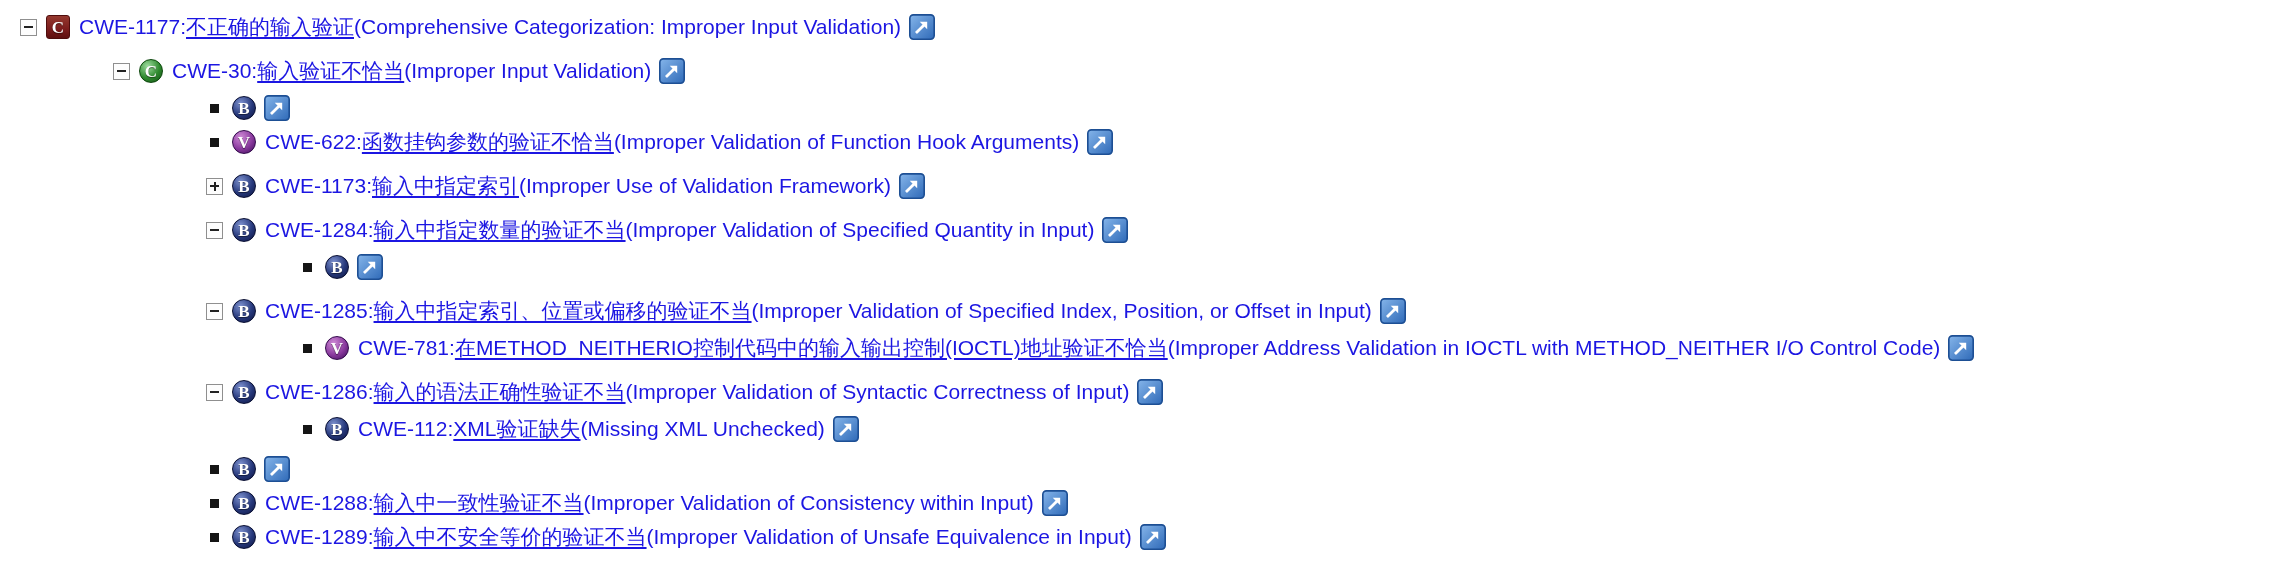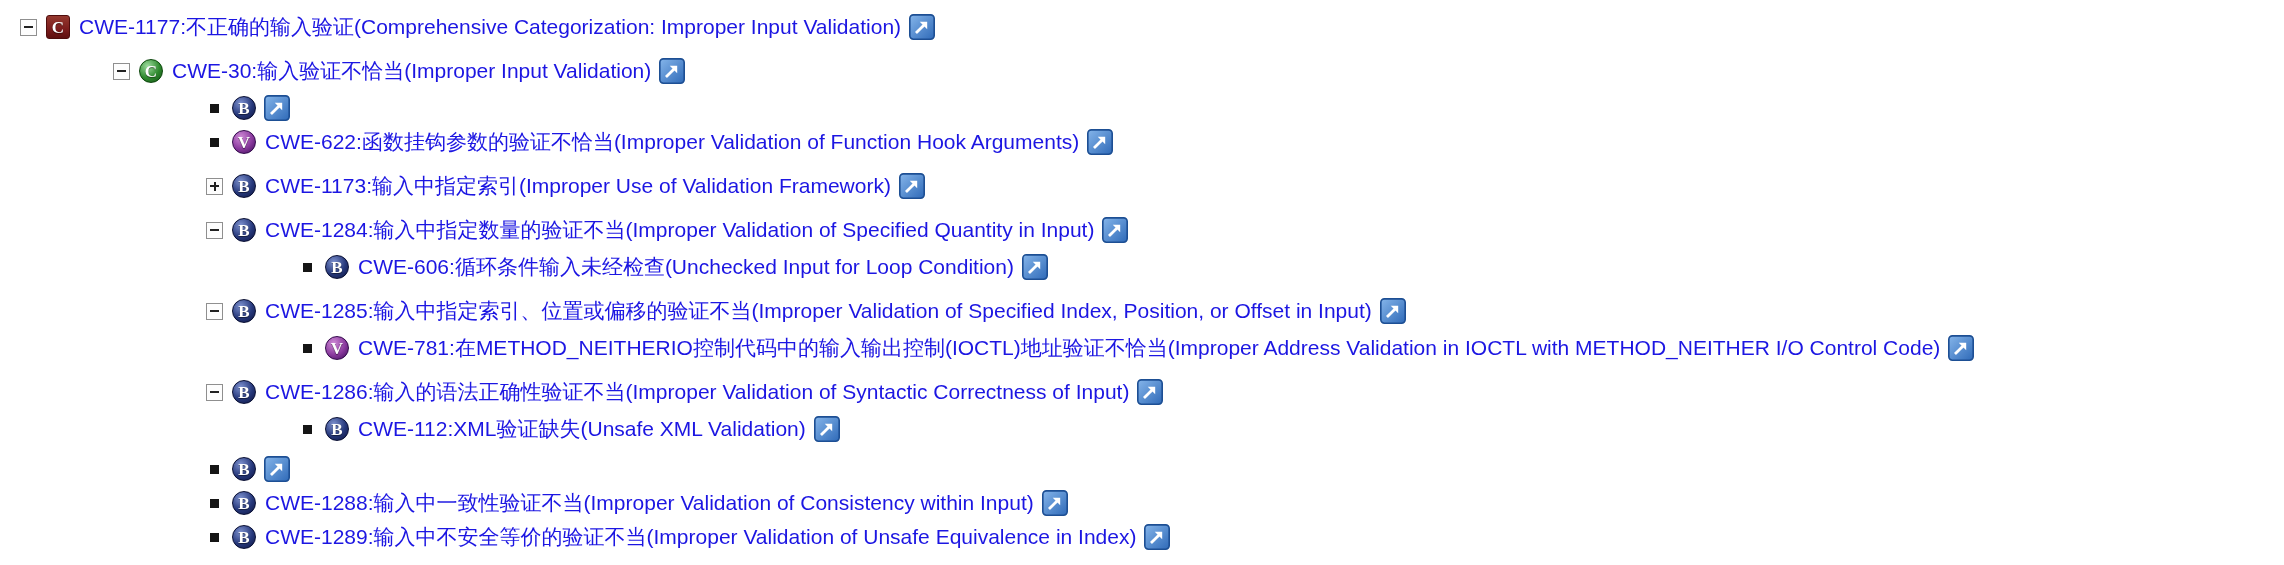--- a/index.html
+++ b/index.html
@@ -35,21 +35,21 @@
     background:linear-gradient(180deg,#95392f 0%,var(--badge-category) 60%,#5e1010 100%);}
   .badge.class{border-radius:50%;border:1px solid #0c470c;
     background:radial-gradient(circle at 35% 28%,#9edc9e 0%,var(--badge-class) 55%,#134f13 100%);}
   .badge.base{border-radius:50%;border:1px solid #090f33;
     background:radial-gradient(circle at 35% 28%,#7e92cf 0%,var(--badge-base) 55%,#0b123c 100%);}
   .badge.variant{border-radius:50%;border:1px solid #320a4b;
     background:radial-gradient(circle at 35% 28%,#cf8ad6 0%,var(--badge-variant) 55%,#3c0a57 100%);}
 
   
   a.cwe{color:var(--link-blue);text-decoration:none;cursor:pointer;}
-  a.cwe .zh{text-decoration-thickness:1.5px;text-underline-offset:3px;}
+  a.cwe .zh{text-decoration:underline;text-decoration-thickness:1.5px;text-underline-offset:3px;}
 
   
   .ext{flex:none;display:inline-flex;cursor:pointer;margin-left:-1px;}
   .ext svg{width:26px;height:26px;display:block;}
   .ext-bg{fill:url(#extGrad);stroke:var(--ext-border);stroke-width:1;}
   .ext-shaft{stroke:#fff;stroke-width:1.7;fill:none;}
   .ext-head{fill:#fff;}
 </style>
 </head>
 <body>
@@ -131,21 +131,20 @@
       <svg viewBox="0 0 16 16" aria-hidden="true">
         <rect class="ext-bg" x="0.5" y="0.5" width="15" height="15" rx="2.2"></rect>
         <path class="ext-shaft" d="M4.3 11.7 L9.6 6.4"></path>
         <path class="ext-head" d="M6.6 4.8 H11.2 V9.4 Z"></path>
       </svg>
     </span>
   </div>
     <div class="row lv3 mt3">
     <span class="marker bullet"></span>
     <span class="badge base">B</span>
-    <a class="cwe"><span class="id">CWE-606</span><span class="sep">:</span><span class="zh">循环条件输入未经检查</span><span class="en">(Unchecked Input for Loop Condition)</span></a>
     <span class="ext">
       <svg viewBox="0 0 16 16" aria-hidden="true">
         <rect class="ext-bg" x="0.5" y="0.5" width="15" height="15" rx="2.2"></rect>
         <path class="ext-shaft" d="M4.3 11.7 L9.6 6.4"></path>
         <path class="ext-head" d="M6.6 4.8 H11.2 V9.4 Z"></path>
       </svg>
     </span>
   </div>
     <div class="row lv2 mt10">
     <span class="marker box"></span>
@@ -179,21 +178,21 @@
       <svg viewBox="0 0 16 16" aria-hidden="true">
         <rect class="ext-bg" x="0.5" y="0.5" width="15" height="15" rx="2.2"></rect>
         <path class="ext-shaft" d="M4.3 11.7 L9.6 6.4"></path>
         <path class="ext-head" d="M6.6 4.8 H11.2 V9.4 Z"></path>
       </svg>
     </span>
   </div>
     <div class="row lv3 mt3">
     <span class="marker bullet"></span>
     <span class="badge base">B</span>
-    <a class="cwe"><span class="id">CWE-112</span><span class="sep">:</span><span class="zh">XML验证缺失</span><span class="en">(Unsafe XML Validation)</span></a>
+    <a class="cwe"><span class="id">CWE-112</span><span class="sep">:</span><span class="zh">XML验证缺失</span><span class="en">(Missing XML Unchecked)</span></a>
     <span class="ext">
       <svg viewBox="0 0 16 16" aria-hidden="true">
         <rect class="ext-bg" x="0.5" y="0.5" width="15" height="15" rx="2.2"></rect>
         <path class="ext-shaft" d="M4.3 11.7 L9.6 6.4"></path>
         <path class="ext-head" d="M6.6 4.8 H11.2 V9.4 Z"></path>
       </svg>
     </span>
   </div>
     <div class="row lv2 mt6">
     <span class="marker bullet"></span>
@@ -214,21 +213,21 @@
       <svg viewBox="0 0 16 16" aria-hidden="true">
         <rect class="ext-bg" x="0.5" y="0.5" width="15" height="15" rx="2.2"></rect>
         <path class="ext-shaft" d="M4.3 11.7 L9.6 6.4"></path>
         <path class="ext-head" d="M6.6 4.8 H11.2 V9.4 Z"></path>
       </svg>
     </span>
   </div>
     <div class="row lv2">
     <span class="marker bullet"></span>
     <span class="badge base">B</span>
-    <a class="cwe"><span class="id">CWE-1289</span><span class="sep">:</span><span class="zh">输入中不安全等价的验证不当</span><span class="en">(Improper Validation of Unsafe Equivalence in Index)</span></a>
+    <a class="cwe"><span class="id">CWE-1289</span><span class="sep">:</span><span class="zh">输入中不安全等价的验证不当</span><span class="en">(Improper Validation of Unsafe Equivalence in Input)</span></a>
     <span class="ext">
       <svg viewBox="0 0 16 16" aria-hidden="true">
         <rect class="ext-bg" x="0.5" y="0.5" width="15" height="15" rx="2.2"></rect>
         <path class="ext-shaft" d="M4.3 11.7 L9.6 6.4"></path>
         <path class="ext-head" d="M6.6 4.8 H11.2 V9.4 Z"></path>
       </svg>
     </span>
   </div>
   </div>
 

